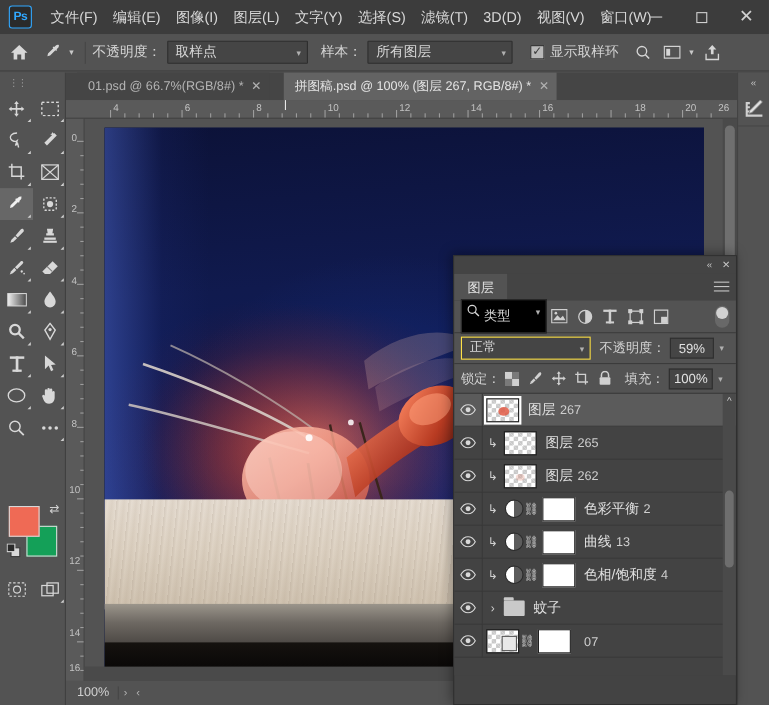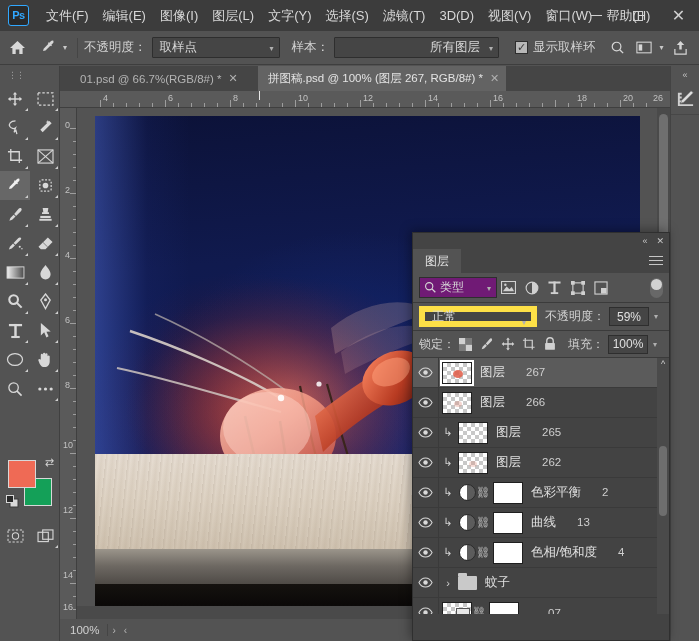--- a/index.html
+++ b/index.html
@@ -228,41 +228,41 @@
     display: flex; align-items: center; padding: 0 12px;
   }
   .lp-menu { position: absolute; right: 6px; top: 7px; width: 14px; }
   .lp-menu span { display:block; height:1px; background:#c6c6c6; margin-bottom:3px; }
 
   .lp-filter {
     height: 30px; background: #535353; display: flex; align-items: center;
     padding: 0 6px; border-bottom: 1px solid #3b3b3b;
   }
   .filt-select {
-    position: relative; width: 78px; height: 21px; background: #701a75;
+    position: relative; width: 78px; height: 31px; background: #000000;
     border: 1px solid #2e2e2e; display: flex; align-items: center;
     color: #d8d8d8; font-size: 12px; padding-left: 20px;
   }
   .filt-select .mag { position:absolute; left:4px; top:3px; }
   .filt-select .c { position:absolute; right:5px; top:6px; color:#b0b0b0; font-size:8px;}
   .filt-ico { width: 23px; height: 22px; display:flex; align-items:center; justify-content:center; }
   .filt-toggle {
     margin-left: auto; width: 13px; height: 20px; border-radius: 7px;
     background: #686868; position: relative;
   }
   .filt-toggle i { position:absolute; left:1px; top:1px; width:11px; height:11px; border-radius:50%; background:#d2d2d2; }
 
   .lp-blend {
     height: 28px; background: #535353; display: flex; align-items: center;
     padding: 0 6px; border-bottom: 1px solid #3b3b3b;
   }
   .blend-select {
     position: relative; width: 118px; height: 21px; background: #454545;
-    border: 6px solid #fde047; color: #d8d8d8; font-size: 12px;
-    display:flex; align-items:center; padding-left: 7px;
+    border: 1px solid #fde047; color: #d8d8d8; font-size: 12px;
+    display:flex; padding-left: 7px;
   }
   .blend-select .c { position:absolute; right:5px; top:6px; color:#b0b0b0; font-size:8px;}
   .lp-lbl { color: #d2d2d2; font-size: 12px; margin-left: 8px; }
   .num-field {
     height: 19px; min-width: 40px; background: #454545; border: 1px solid #2e2e2e;
     color: #e0e0e0; font-size: 12px; display:flex; align-items:center; justify-content:center;
     margin-left: 4px;
   }
   .tiny-caret { color:#b0b0b0; font-size:8px; margin-left:5px; }
 
@@ -300,21 +300,21 @@
   .link-ico { width: 14px; text-align:center; color:#cfcfcf; font-size:11px; }
   .mask-box { width: 30px; height: 22px; margin-left: 3px; border: 1px solid #1f1f1f; background: #ffffff; }
   .folder-ico {
     width: 19px; height: 14px; margin-left: 3px; background: #c9c9c9; border-radius: 1px;
     position: relative;
   }
   .folder-ico::before {
     content:''; position:absolute; left:0; top:-3px; width: 9px; height: 3px; background:#c9c9c9; border-radius:1px 1px 0 0;
   }
   .lname { color: #e0e0e0; font-size: 12.5px; margin-left: 8px; white-space: nowrap; }
-  .lname .num { color: #cfcfcf; font-size: 11.5px; margin-left: 21px; }
+  .lname .num { color: #cfcfcf; font-size: 11.5px; margin-left: 4px; }
   .sm-ico { width: 14px; height: 14px; position:absolute; right:1px; bottom:1px; background:#e8e8e8; border:1px solid #555;}
 
   .lp-scroll { position: absolute; right: 0; top: 0; width: 12px; height: 256px; background: #4a4a4a; }
   .lp-scroll .up { color:#cfcfcf; font-size:9px; text-align:center; line-height:12px;}
   .lp-scroll .thumb { position:absolute; left:2px; top: 88px; width:8px; height:70px; background:#6e6e6e; border-radius:4px;}
 </style>
 </head>
 <body>
 
 <div id="app">
@@ -325,21 +325,20 @@
       <div class="menu-item">文件(F)</div>
       <div class="menu-item">编辑(E)</div>
       <div class="menu-item">图像(I)</div>
       <div class="menu-item">图层(L)</div>
       <div class="menu-item">文字(Y)</div>
       <div class="menu-item">选择(S)</div>
       <div class="menu-item">滤镜(T)</div>
       <div class="menu-item">3D(D)</div>
       <div class="menu-item">视图(V)</div>
       <div class="menu-item">窗口(W)</div>
-      <div class="menu-item">帮助(H)</div>
     </div>
     <div class="win-buttons">
       <div class="win-btn">
           <i class="glyph-min"></i>
         </div>
       <div class="win-btn">
           <i class="glyph-max"></i>
         </div>
       <div class="win-btn close">
           <span class="glyph-close">✕</span>
@@ -361,21 +360,21 @@
       </span>
       <span class="ob-caret">▾</span>
     </div>
     <div class="ob-sep"></div>
     <span class="ob-label">不透明度：</span>
     <div class="ob-select" style="width:128px;">
       <span>取样点</span>
       <span class="sel-caret">▾</span>
     </div>
     <span class="ob-label" style="margin-left:12px;">样本：</span>
-    <div class="ob-select" style="width:165px;justify-content:flex-end;">
+    <div class="ob-select" style="width:132px;">
       <span>所有图层</span>
       <span class="sel-caret">▾</span>
     </div>
     <div class="ob-check" style="margin-left:16px;">
       <span class="checkbox">✓</span>
       <span class="ob-label">显示取样环</span>
     </div>
     <div class="ob-icobtn" style="margin-left:4px;">
       <svg width="15" height="15" viewBox="0 0 16 16">
         <circle cx="7" cy="7" r="4.6" fill="none" stroke="#d6d6d6" stroke-width="1.3"></circle>
@@ -972,36 +971,20 @@
         <div class="thumb-box selected-frame">
           <svg width="30" height="22" viewBox="0 0 30 22">
               <ellipse cx="15" cy="11" rx="5" ry="4" fill="#e05a45" opacity="0.85"></ellipse>
             </svg>
         </div>
         <span class="lname">
           <span>图层</span><span class="num">267</span>
         </span>
       </div>
 
-      <div class="lrow">
-        <div class="eye-cell">
-          <svg width="15" height="11" viewBox="0 0 16 11">
-            <path d="M8 0.6 C3.5 0.6 1 5.5 1 5.5 S3.5 10.4 8 10.4 s7-4.9 7-4.9 S12.5 0.6 8 0.6 z" fill="none" stroke="#d8d8d8" stroke-width="1.1"></path>
-            <circle cx="8" cy="5.5" r="2.4" fill="#d8d8d8"></circle>
-          </svg>
-        </div>
-        <div class="thumb-box">
-          <svg width="30" height="22" viewBox="0 0 30 22">
-              <ellipse cx="15" cy="11" rx="4" ry="3" fill="#e08a78" opacity="0.35"></ellipse>
-            </svg>
-        </div>
-        <span class="lname">
-          <span>图层</span><span class="num">266</span>
-        </span>
-      </div>
 
       <div class="lrow">
         <div class="eye-cell">
           <svg width="15" height="11" viewBox="0 0 16 11">
             <path d="M8 0.6 C3.5 0.6 1 5.5 1 5.5 S3.5 10.4 8 10.4 s7-4.9 7-4.9 S12.5 0.6 8 0.6 z" fill="none" stroke="#d8d8d8" stroke-width="1.1"></path>
             <circle cx="8" cy="5.5" r="2.4" fill="#d8d8d8"></circle>
           </svg>
         </div>
         <span class="clip-arrow">↳</span>
         <div class="thumb-box"></div>

